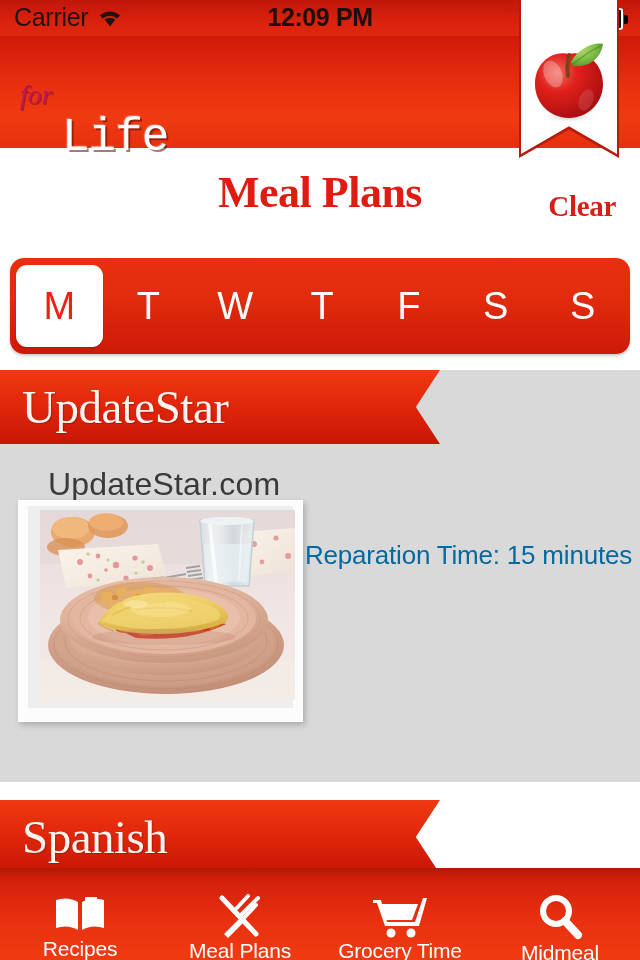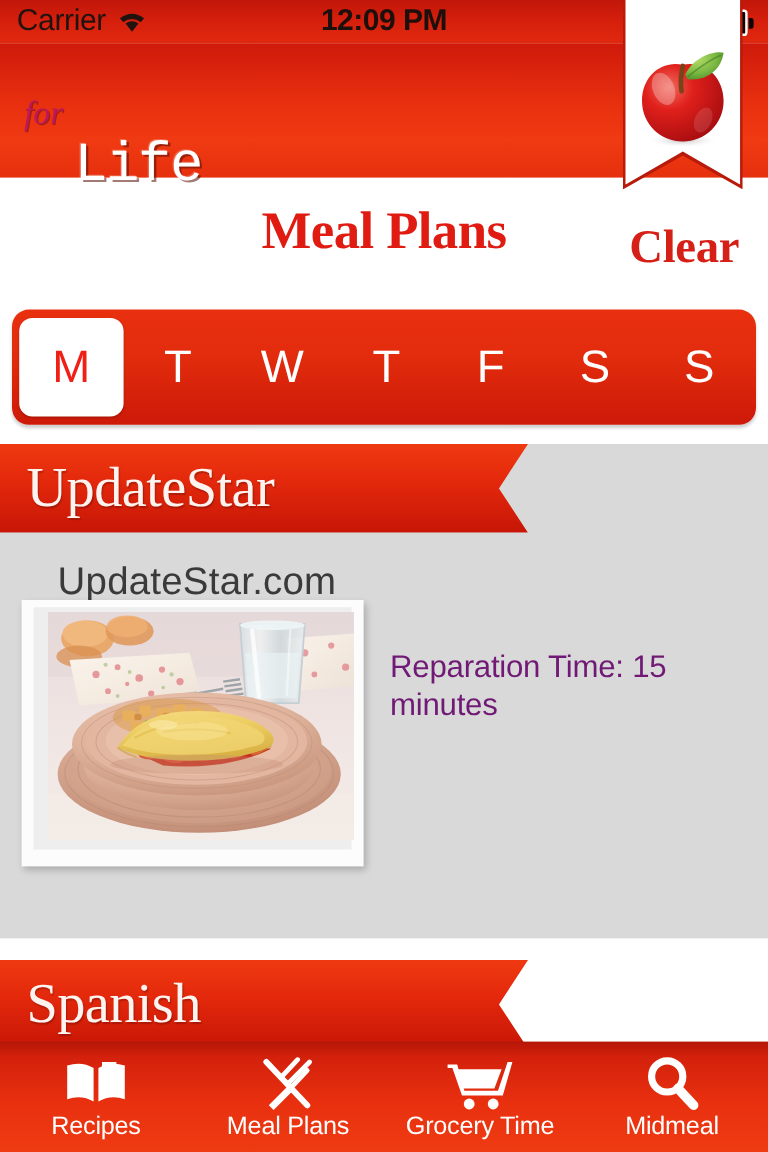--- a/index.html
+++ b/index.html
@@ -108,21 +108,21 @@
   }
   #page-title{
     position:absolute; left:0; top:20px; width:640px; text-align:center;
     font-family:"Liberation Serif", serif;
     font-size:44px; line-height:50px; font-weight:bold;
     color:#e01c12; letter-spacing:-0.5px;
   }
   #clear-button{
     position:absolute; right:24px; top:41px;
     font-family:"Liberation Serif", serif;
-    font-size:39px; line-height:34px; font-weight:bold;
+    font-size:29px; line-height:34px; font-weight:bold;
     color:#d51f17; letter-spacing:-0.3px; cursor:pointer;
   }
 
   
   #day-selector{
     position:absolute; left:10px; top:258px; width:620px; height:96px;
     background:linear-gradient(180deg,#e8300f 0%,#e22c0d 40%,#cd1908 100%);
     border-radius:14px;
     box-shadow:0 2px 3px rgba(0,0,0,.2);
     display:flex; align-items:center;
@@ -196,38 +196,37 @@
   }
   #recipe-name{
     font-size:28px; line-height:34px; font-weight:bold;
     color:#111; padding-left:6px; letter-spacing:-0.2px;
   }
   #recipe-servings{
     margin-top:18px; font-size:26px; line-height:32px; color:#1a1a1a;
     letter-spacing:-0.2px;
   }
   #recipe-prep{
-    margin-top:14px; font-size:26px; line-height:32px; color:#701a75;
+    margin-top:14px; font-size:26px; line-height:32px; color:#0369a1;
     letter-spacing:-0.2px;
-    margin-left:20px;
   }
 
   
   #midmeal-banner{ top:800px; }
 
   
   #tab-bar{
     position:absolute; left:0; bottom:0; width:640px; height:92px;
     background:linear-gradient(180deg,#b51608 0%,#d4210c 14%,#e8300f 55%,#ef3b12 100%);
     display:flex; z-index:8;
   }
   .tab-item{
     flex:1 1 0; position:relative; cursor:pointer;
     display:flex; flex-direction:column; align-items:center;
-    justify-content:flex-start; padding-top:12px;
+    justify-content:flex-start; padding-top:26px;
   }
   .tab-icon{ height:46px; display:flex; align-items:center; justify-content:center; }
   .tab-label{
     font-size:21px; line-height:24px; color:#ffffff;
     margin-top:1px; letter-spacing:-0.2px;
   }
 </style>
 </head>
 <body>
 

